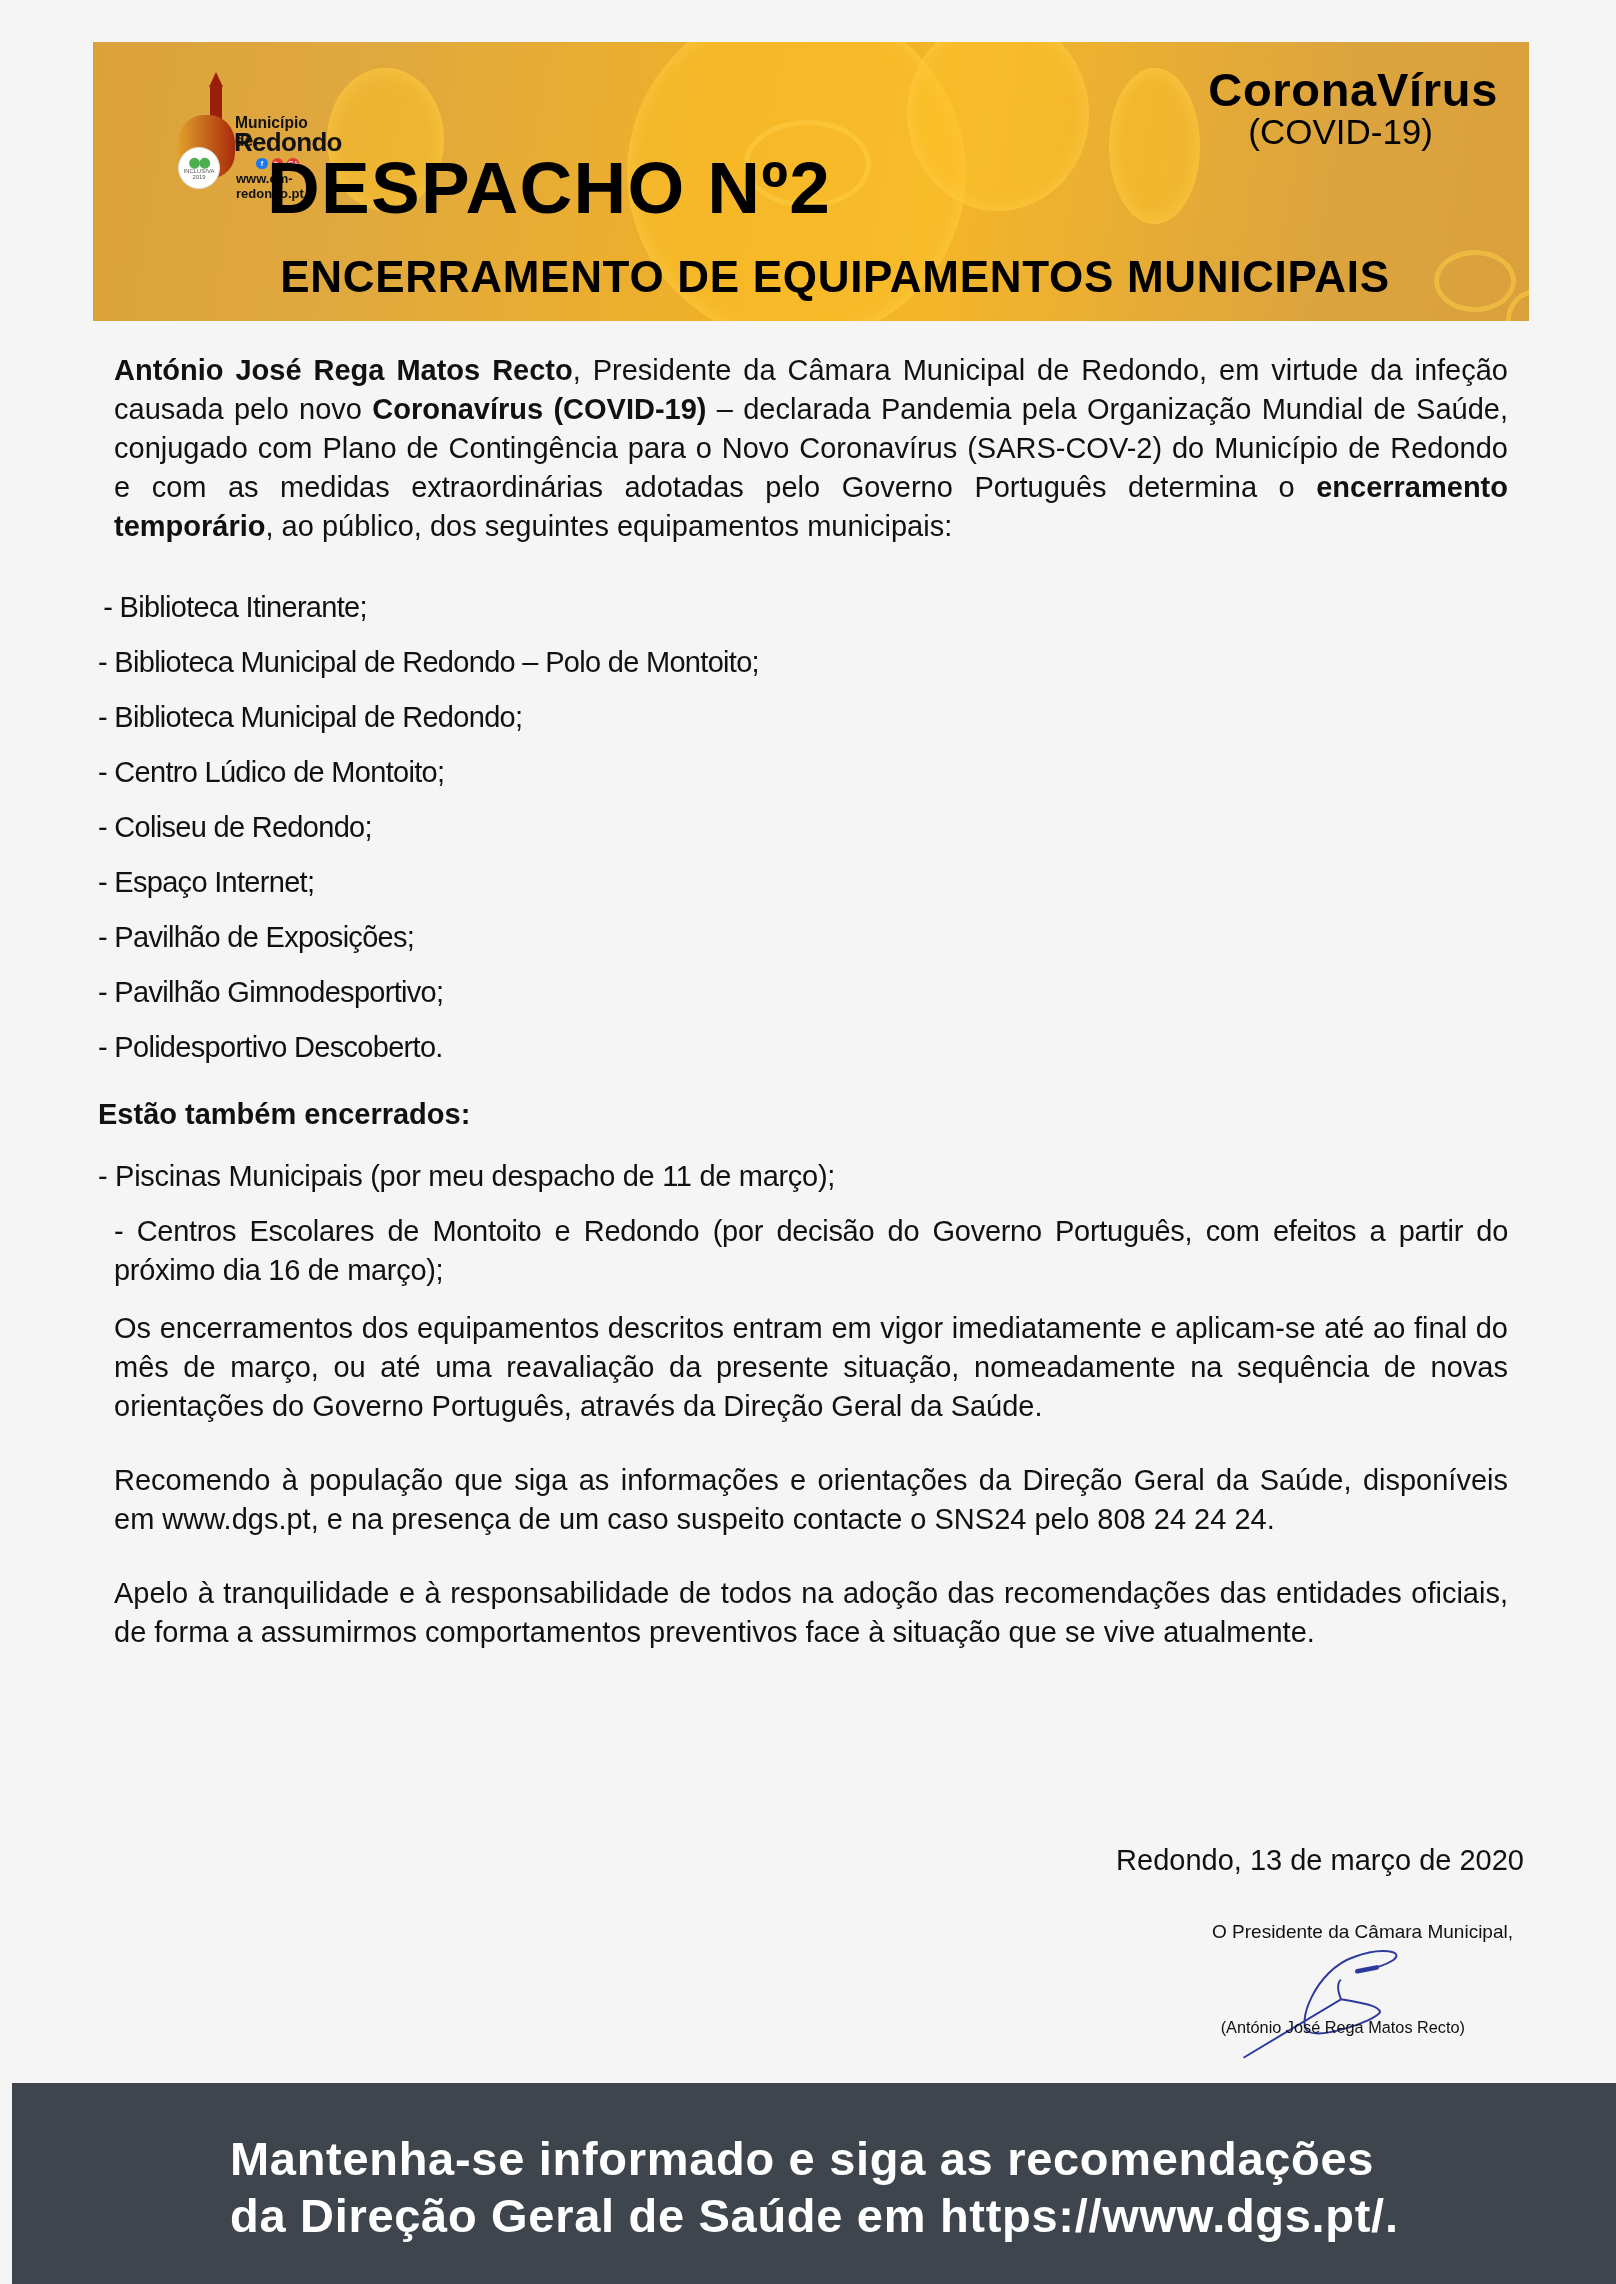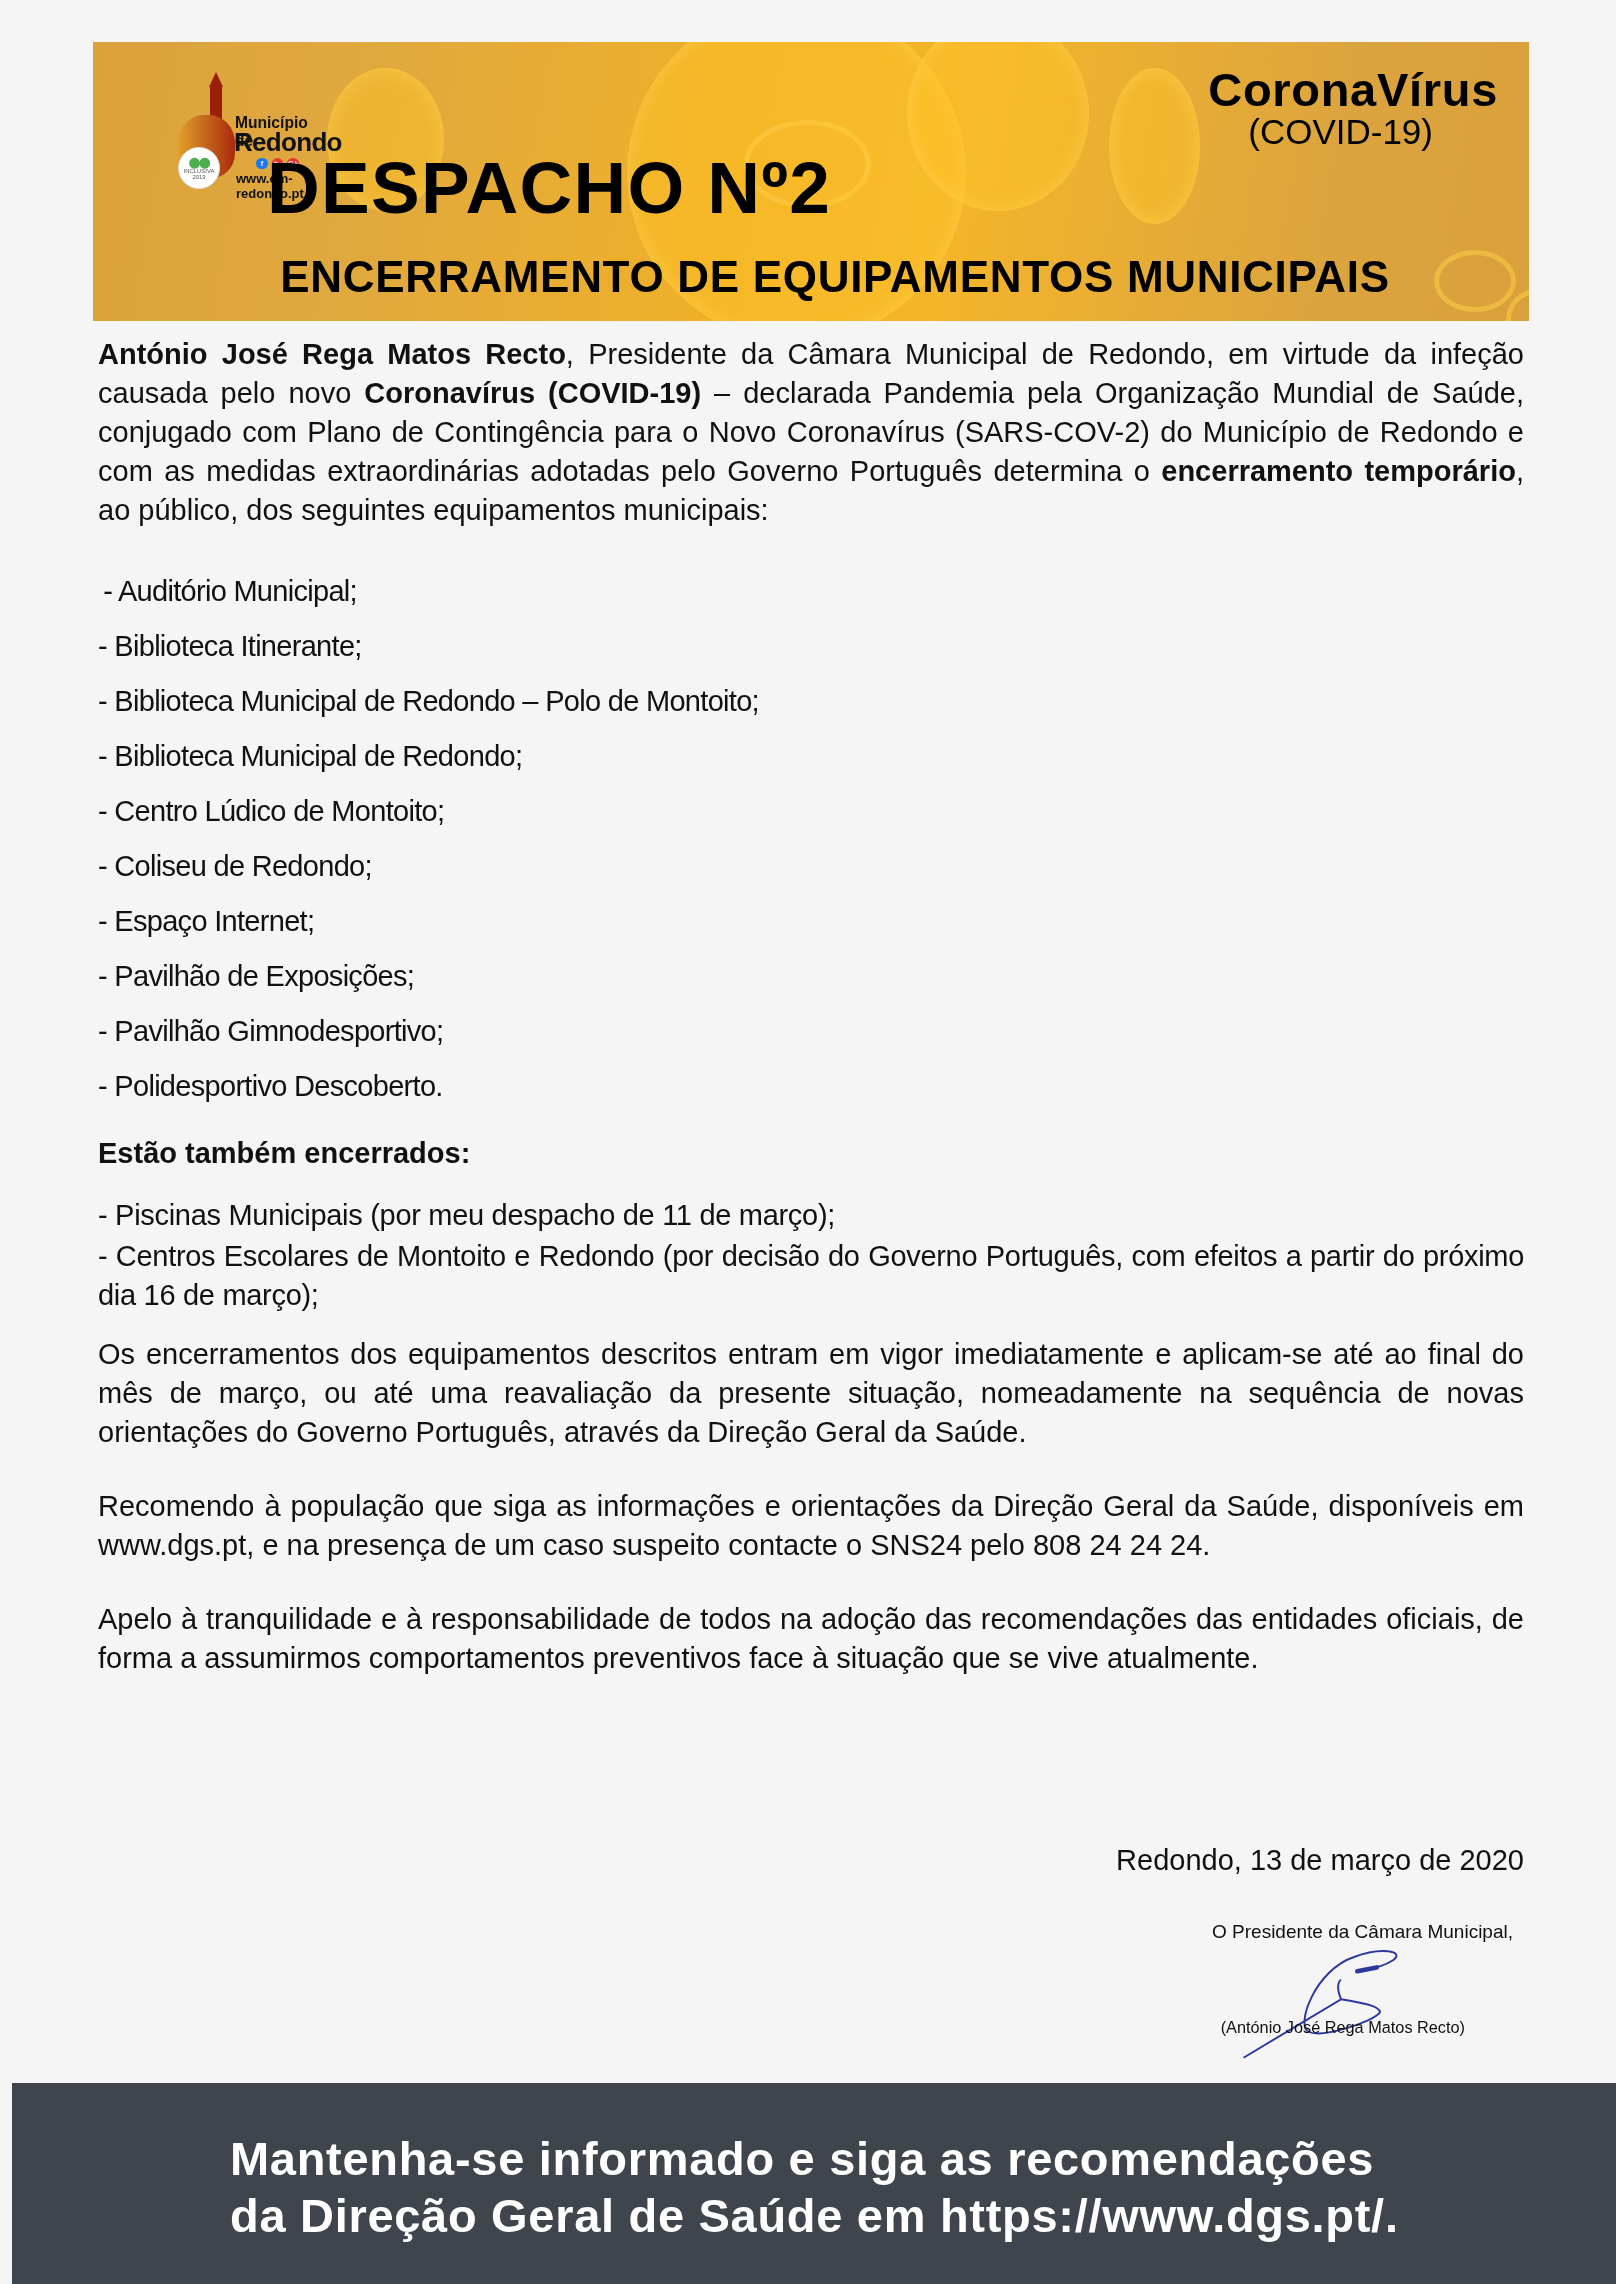--- a/index.html
+++ b/index.html
@@ -24,21 +24,21 @@
   .jar { position: absolute; left: 46px; top: 53px; width: 57px; height: 63px; border-radius: 45% 45% 40% 40%; background: linear-gradient(90deg, #e0a02a, #a82a0c); }
   .tower { position: absolute; left: 78px; top: 25px; width: 11.7px; height: 33px; background: #9a1e0a; }
   .tower-tip { position: absolute; left: 77px; top: 10.4px; width: 0; height: 0; border-left: 7.2px solid transparent; border-right: 7.2px solid transparent; border-bottom: 15.6px solid #9a1e0a; }
   .badge { position: absolute; left: 46px; top: 85px; width: 40px; height: 40px; border-radius: 50%; background: #fff; border: 1.3px solid #ddd; font-size: 5.9px; display: flex; flex-direction: column; align-items: center; justify-content: center; color: #555; }
   .badge-figs { color: #4caf50; font-weight: bold; font-size: 10.4px; letter-spacing: -1.3px; }
   .corona-title { position: absolute; right: 31px; top: 19.5px; font-size: 47px; font-weight: bold; color: #000; letter-spacing: 0.7px; text-align: center; }
   .corona-sub { position: absolute; right: 96px; top: 70px; font-size: 35px; color: #000; }
   .despacho { position: absolute; left: 0; width: 912px; top: 104px; text-align: center; font-size: 73px; font-weight: bold; color: #000; letter-spacing: 1.3px; }
   .subtitle { position: absolute; left: 0; right: 0; top: 210px; text-align: center; font-size: 44px; color: #000; letter-spacing: 0.7px; font-weight: bold; padding-left: 48px; }
   .body { position: absolute; left: 98px; width: 1426px; top: 335px; font-size: 29px; line-height: 39px; }
-  .para { text-align: justify; margin: 0; }
+  .para { text-align: justify; margin: 16px; }
   .intro { margin-bottom: 34px; }
   .list { margin: 0; padding: 0; list-style: none; }
   .list li { line-height: 55px; letter-spacing: -0.7px; }
   .list li:first-child { padding-left: 5.2px; }
   .also-title { font-weight: bold; margin: 19.5px 0 23.4px; }
   .list2 { margin: 0 0 19.5px; padding: 0; list-style: none; }
   .list2 li { line-height: 39px; margin-bottom: 2.6px; letter-spacing: -0.3px; }
   .p-gap { margin-bottom: 35px; }
   .date { position: absolute; right: 92px; top: 1836px; font-size: 29px; margin-top: 8px; }
   .sig-role { position: absolute; right: 103px; top: 1921px; font-size: 19px; }
@@ -81,21 +81,20 @@
   <div class="corona-title">CoronaVírus</div>
   <div class="corona-sub">(COVID-19)</div>
   <div class="despacho">DESPACHO Nº2</div>
   <div class="subtitle">ENCERRAMENTO DE EQUIPAMENTOS MUNICIPAIS</div>
 </div>
 
 <div class="body">
   <p class="para intro"><b>António José Rega Matos Recto</b><span>, Presidente da Câmara Municipal de Redondo, em virtude da infeção causada pelo novo </span><b>Coronavírus (COVID-19)</b><span> – declarada Pandemia pela Organização Mundial de Saúde, conjugado com Plano de Contingência para o Novo Coronavírus (SARS-COV-2) do Município de Redondo e com as medidas extraordinárias adotadas pelo Governo Português determina o </span><b>encerramento temporário</b><span>, ao público, dos seguintes equipamentos municipais:</span></p>
 
   <ul class="list">
-    <li>- Auditório Municipal;</li>
     <li>- Biblioteca Itinerante;</li>
     <li>- Biblioteca Municipal de Redondo – Polo de Montoito;</li>
     <li>- Biblioteca Municipal de Redondo;</li>
     <li>- Centro Lúdico de Montoito;</li>
     <li>- Coliseu de Redondo;</li>
     <li>- Espaço Internet;</li>
     <li>- Pavilhão de Exposições;</li>
     <li>- Pavilhão Gimnodesportivo;</li>
     <li>- Polidesportivo Descoberto.</li>
   </ul>

